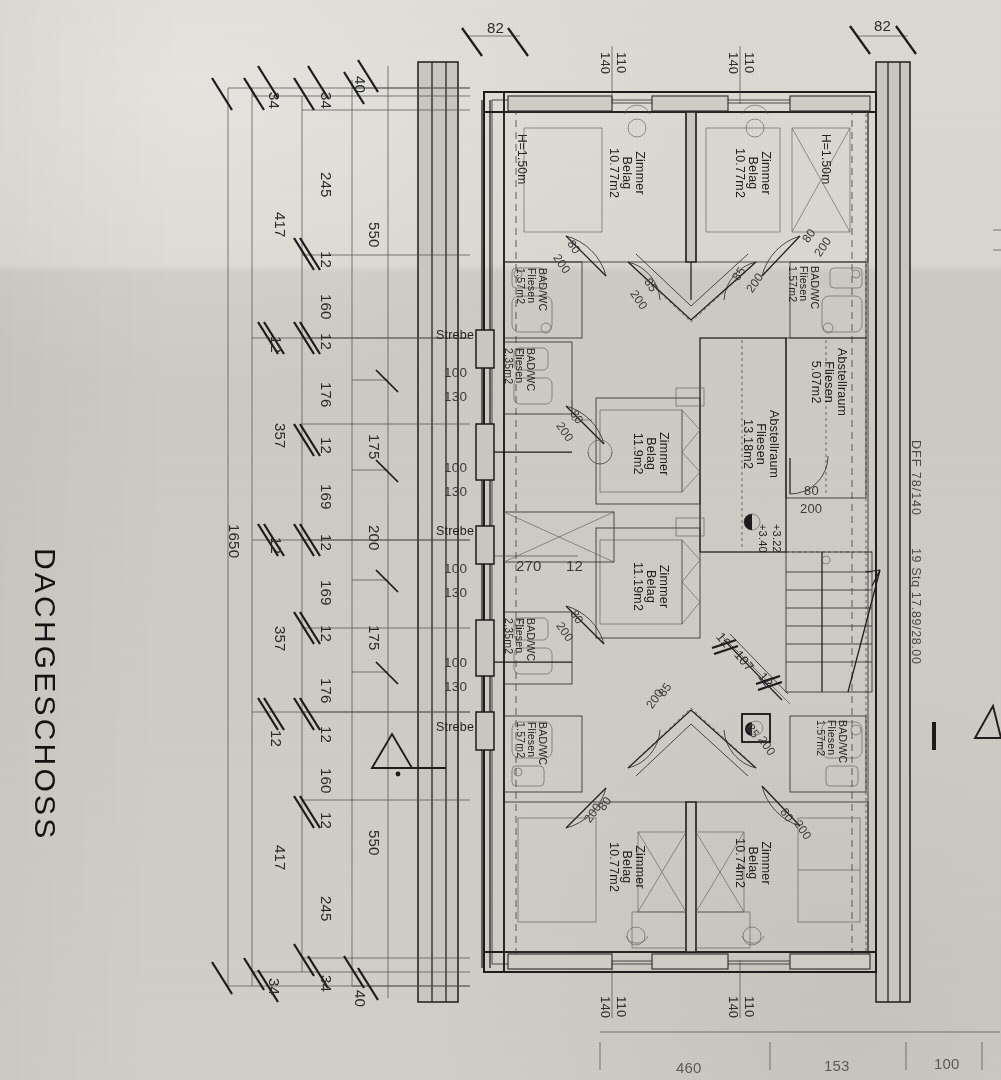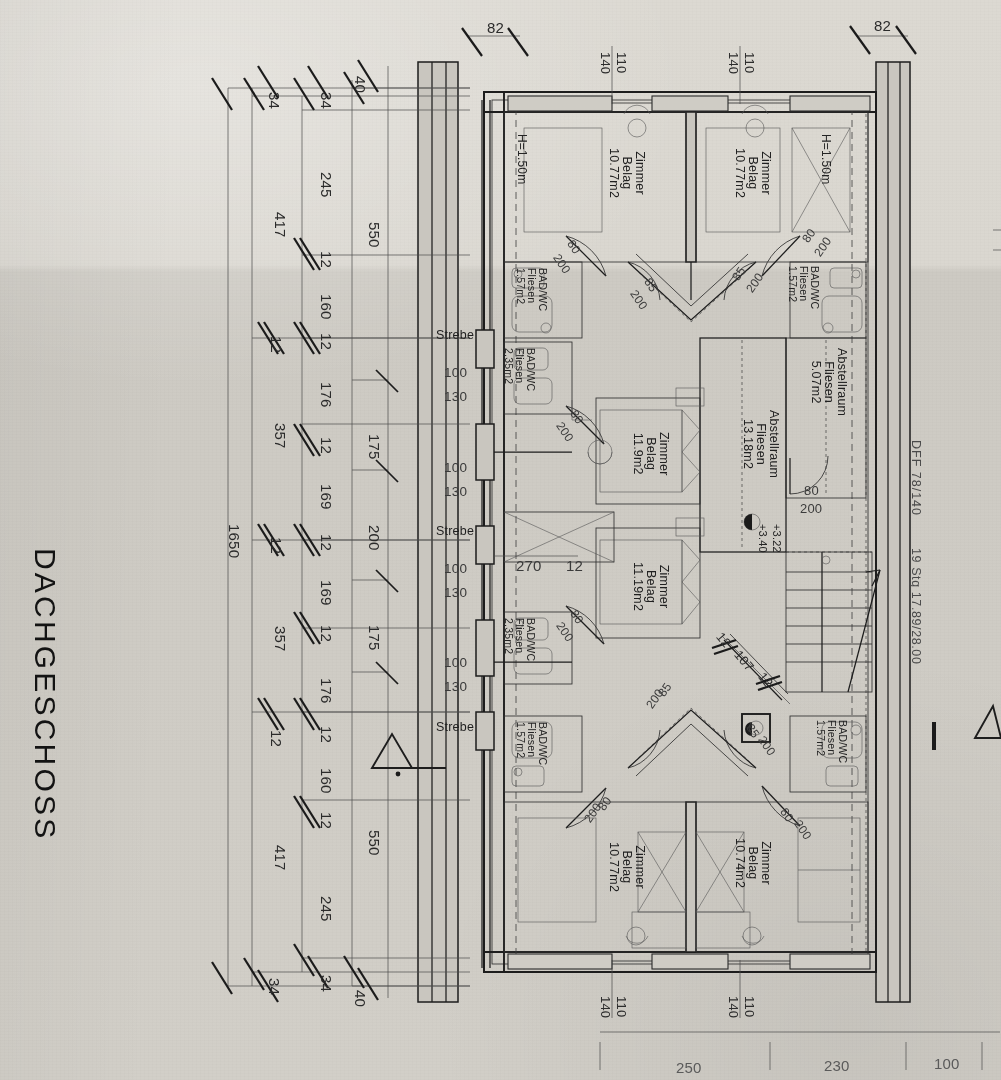--- a/index.html
+++ b/index.html
@@ -547,22 +547,22 @@
 <div class="tx vt dim-s" style="left:628px;top:52px;transform:rotate(90deg);">110</div>
 <div class="tx vt dim-s" style="left:612px;top:52px;transform:rotate(90deg);">140</div>
 <div class="tx vt dim-s" style="left:756px;top:52px;transform:rotate(90deg);">110</div>
 <div class="tx vt dim-s" style="left:740px;top:52px;transform:rotate(90deg);">140</div>
 
 <div class="tx vt dim-s" style="left:628px;top:996px;transform:rotate(90deg);">110</div>
 <div class="tx vt dim-s" style="left:612px;top:996px;transform:rotate(90deg);">140</div>
 <div class="tx vt dim-s" style="left:756px;top:996px;transform:rotate(90deg);">110</div>
 <div class="tx vt dim-s" style="left:740px;top:996px;transform:rotate(90deg);">140</div>
 
-<div class="tx dim" style="left:676px;top:1060px;color:#5a5a5a;">250</div>
-<div class="tx dim" style="left:824px;top:1058px;color:#5a5a5a;">230</div>
+<div class="tx dim" style="left:676px;top:1060px;color:#5a5a5a;">460</div>
+<div class="tx dim" style="left:824px;top:1058px;color:#5a5a5a;">153</div>
 <div class="tx dim" style="left:934px;top:1056px;color:#5a5a5a;">100</div>
 
 <div id="left-dims">
       <div class="tx vt dim" style="left: 368px; top: 76px; transform: rotate(90deg);">40</div>
       <div class="tx vt dim" style="left: 334px; top: 92px; transform: rotate(90deg);">34</div>
       <div class="tx vt dim" style="left: 282px; top: 92px; transform: rotate(90deg);">34</div>
       <div class="tx vt dim" style="left: 334px; top: 172px; transform: rotate(90deg);">245</div>
       <div class="tx vt dim" style="left: 288px; top: 212px; transform: rotate(90deg);">417</div>
       <div class="tx vt dim" style="left: 382px; top: 222px; transform: rotate(90deg);">550</div>
       <div class="tx vt dim" style="left: 334px; top: 251px; transform: rotate(90deg);">12</div>

